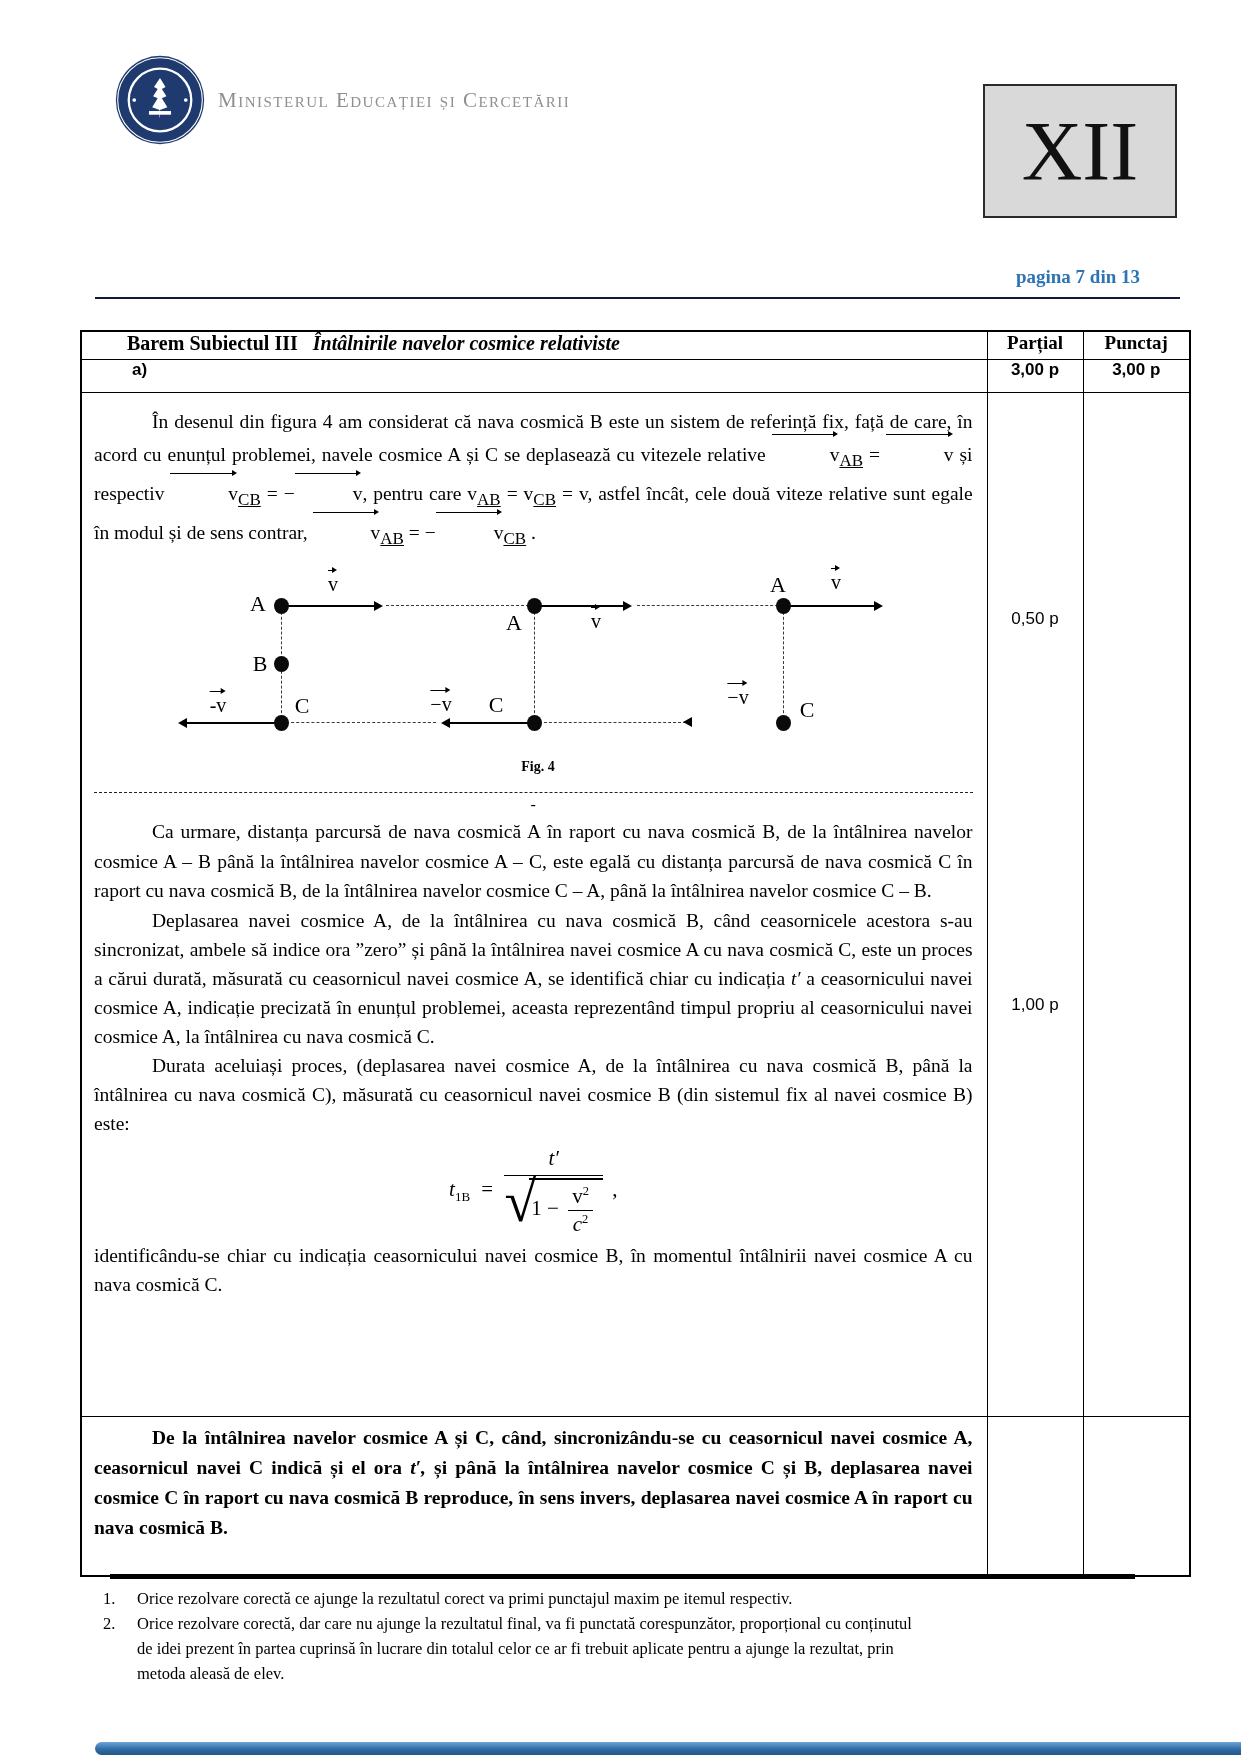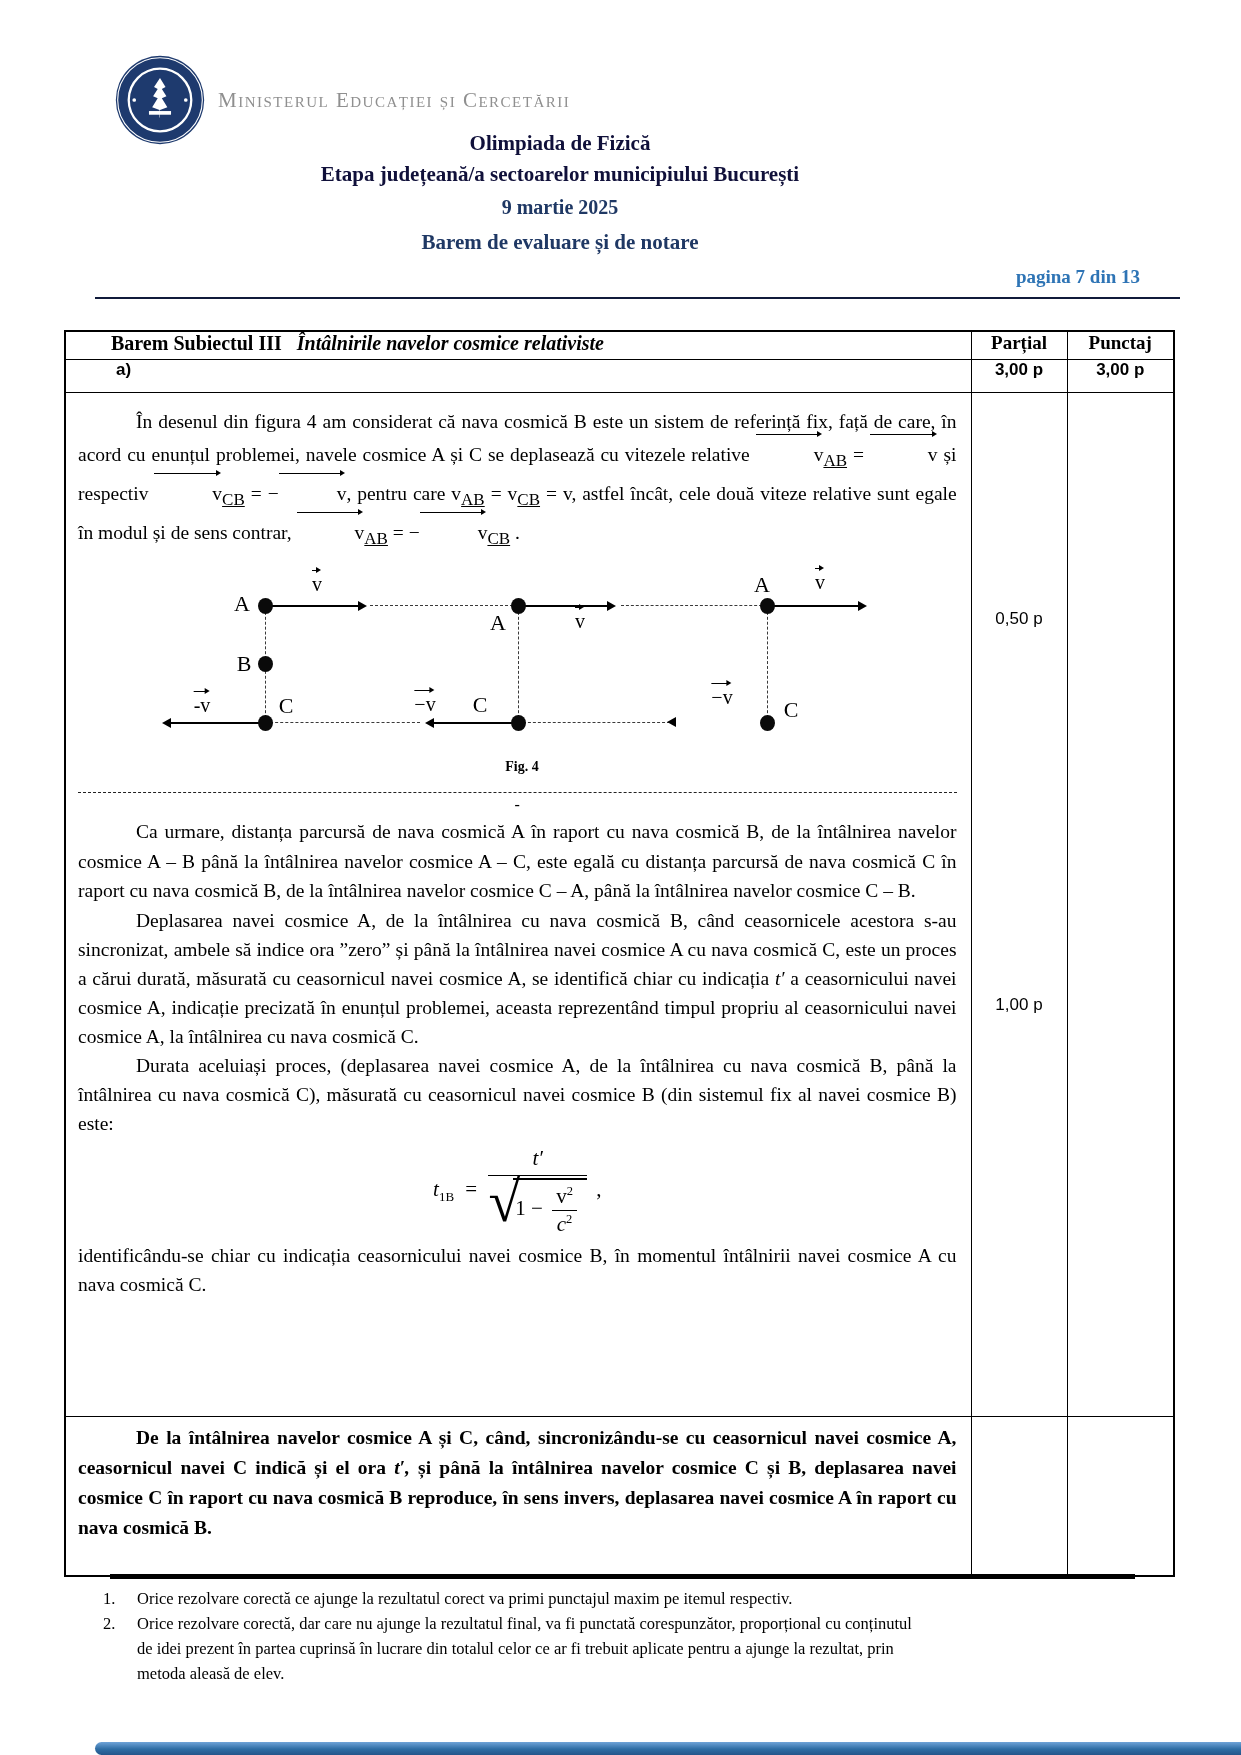--- a/index.html
+++ b/index.html
@@ -17,21 +17,21 @@
   .t4{font-size:21px;font-weight:bold;color:#1F3864;line-height:36px;}
   .gradebox{position:absolute;left:983px;top:84px;width:190px;height:130px;
             background:#d9d9d9;border:2px solid #2b2b2b;display:flex;
             align-items:center;justify-content:center;font-size:84px;color:#111;}
   .pagelabel{position:absolute;left:600px;top:266px;width:540px;text-align:right;
              font-size:19px;font-weight:bold;color:#2E74B5;}
   .pageline{position:absolute;left:95px;top:297px;width:1085px;height:0;
             border-top:2px solid #101a3a;}
 
   
-  table.barem{position:absolute;left:64px;top:330px;width:1109px;
+  table.barem{position:absolute;left:80px;top:330px;width:1109px;
               border-collapse:collapse;table-layout:fixed;}
   table.barem td{border:1.6px solid #000;vertical-align:top;padding:0;}
   table.barem{border:2.5px solid #000;}
   .col-main{width:906px;}.col-part{width:96px;}.col-pct{width:107px;}
   .hrow td{height:27px;vertical-align:middle;}
   .hleft{padding-left:45px !important;font-size:20px;}
   .hbold{font-weight:bold;}
   .hital{font-weight:bold;font-style:italic;padding-left:10px;}
   .hcol{text-align:center;font-weight:bold;font-size:19px;}
   .arow td{height:32px;vertical-align:middle;font-family:"Liberation Sans",sans-serif;
@@ -117,27 +117,24 @@
     <circle cx="50" cy="50" r="48" fill="#1e3a6e"></circle>
     <circle cx="50" cy="50" r="34" fill="none" stroke="#ffffff" stroke-width="2.5"></circle>
     <circle cx="50" cy="50" r="46" fill="none" stroke="#ffffff" stroke-width="1.2"></circle>
     <path d="M50 26 l6 10 -4 2 5 8 -5 2 6 10 -8 3 v8 h-0.5 v-8 l-8 -3 6 -10 -5 -2 5 -8 -4 -2 z" fill="#ffffff"></path>
     <path d="M38 62 h24 v4 h-24 z" fill="#ffffff"></path>
     <circle cx="22" cy="50" r="2" fill="#ffffff"></circle>
     <circle cx="78" cy="50" r="2" fill="#ffffff"></circle>
   </svg>
   <div class="ministry">Ministerul Educației și Cercetării</div>
 
-  <div class="titleblock">
-    <div class="t1">Olimpiada de Fizică</div>
-    <div class="t2">Etapa județeană/a sectoarelor municipiului București</div>
-    <div class="t3">9 martie 2025</div>
-    <div class="t4">Barem de evaluare și de notare</div>
+
+  <div class="gradebox">
+    <span>XII</span>
   </div>
-
 
   <div class="pagelabel">pagina 7 din 13</div>
   <div class="pageline"></div>
 
   <table class="barem">
     <colgroup>
         <col class="col-main">
         <col class="col-part">
         <col class="col-pct">
       </colgroup>

